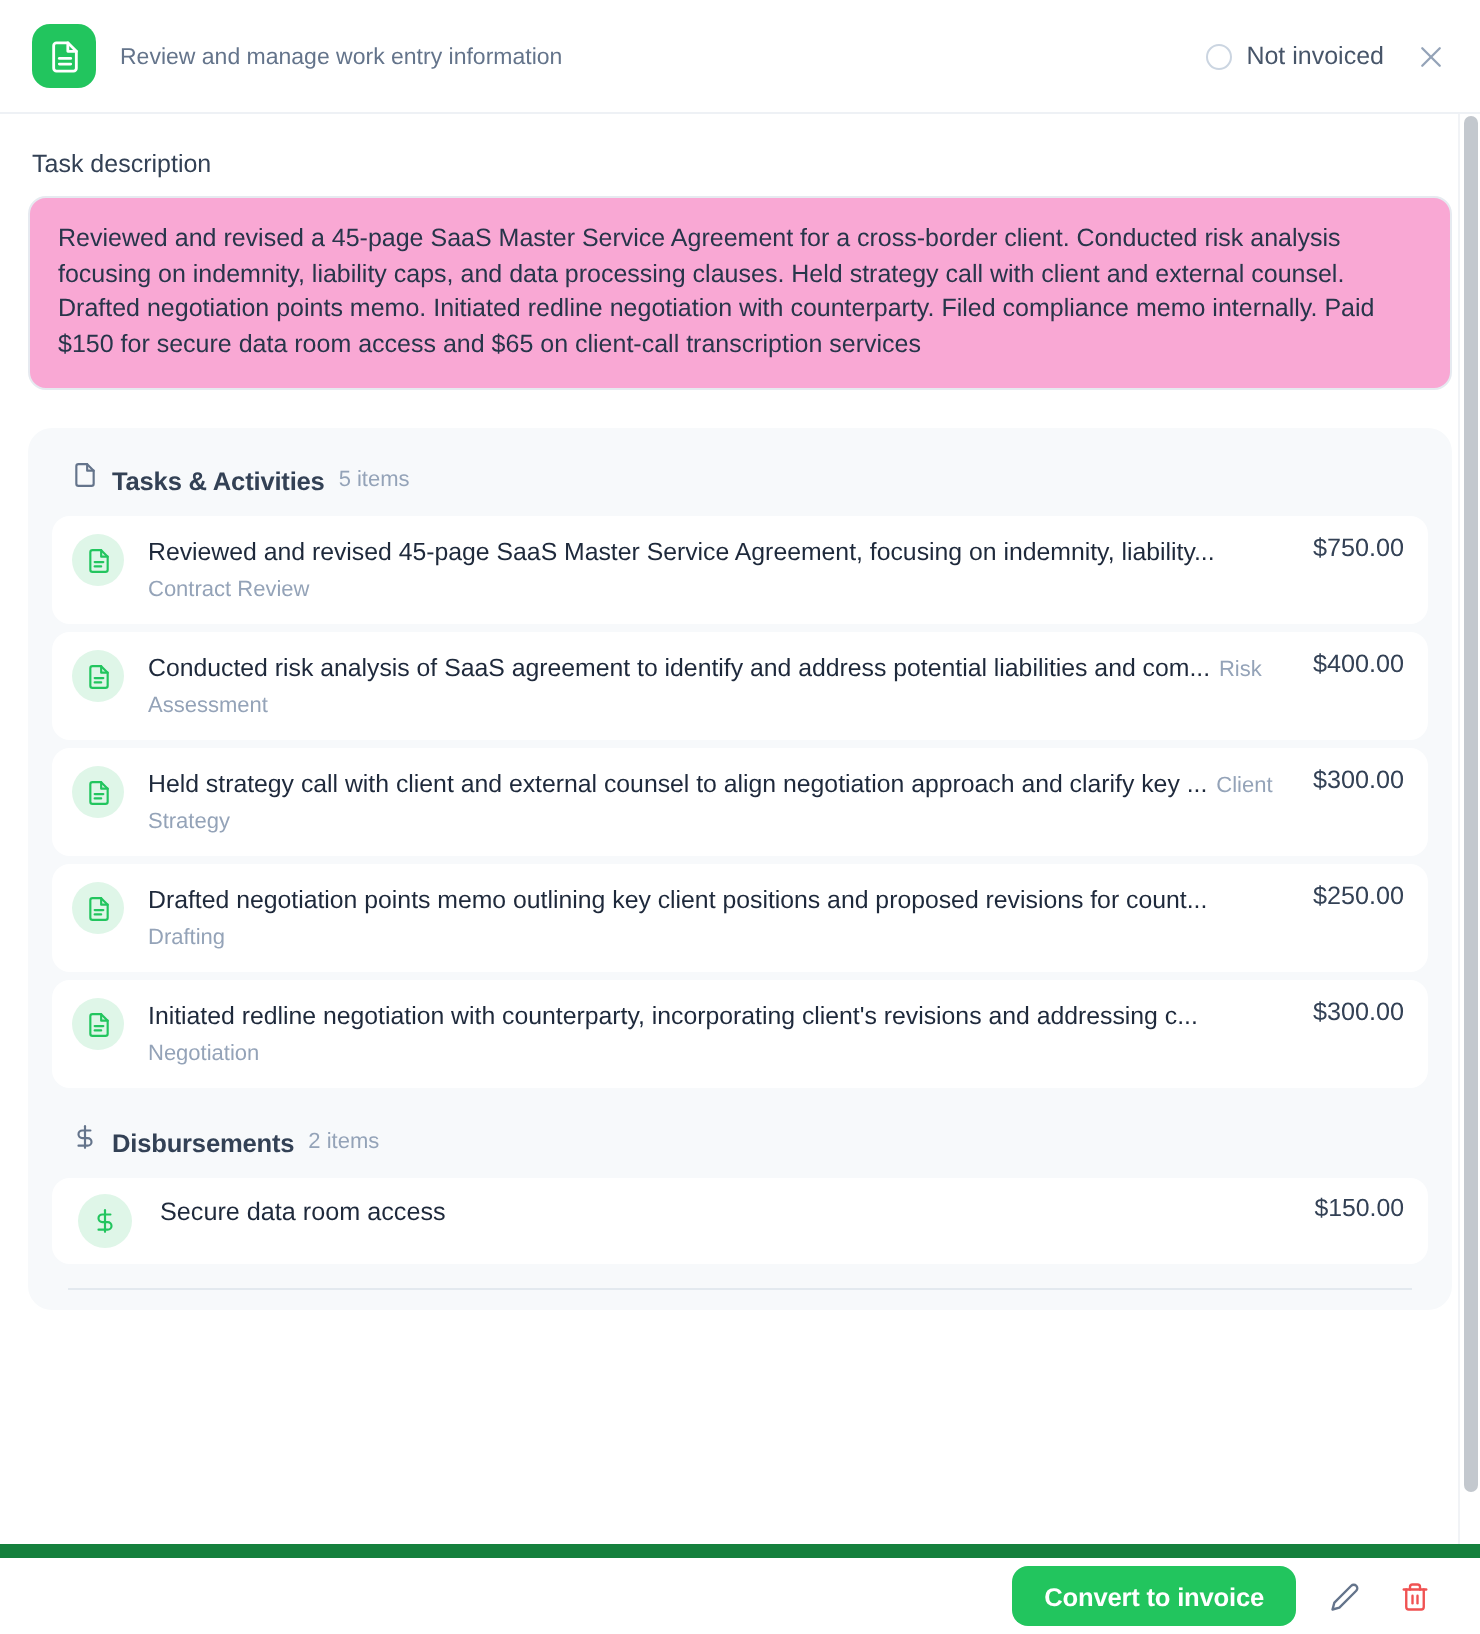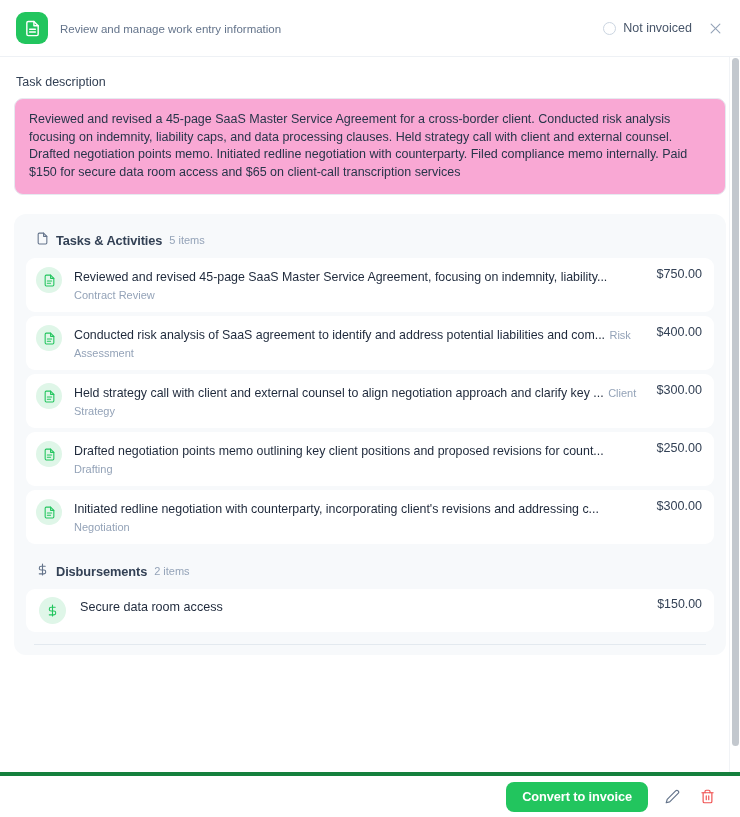--- a/index.html
+++ b/index.html
@@ -132,21 +132,21 @@
     border-radius: 4px; background: #c3c8ce;
   }
 
   
   .footer {
     flex: 0 0 auto;
     height: 45px;
     display: flex; align-items: center; justify-content: flex-end;
     gap: 13px;
     padding: 0 22px 0 16px;
-    border-top: 4px solid #15803d;
+    border-top: 7px solid #15803d;
     background: #fff;
   }
   .primary-btn {
     background: #22c55e; color: #fff;
     border: none; border-radius: 8px;
     height: 30px; padding: 0 16px;
     font-family: "Liberation Sans", sans-serif;
     font-size: 12.8px; font-weight: bold;
     cursor: pointer; letter-spacing: -0.1px;
   }

